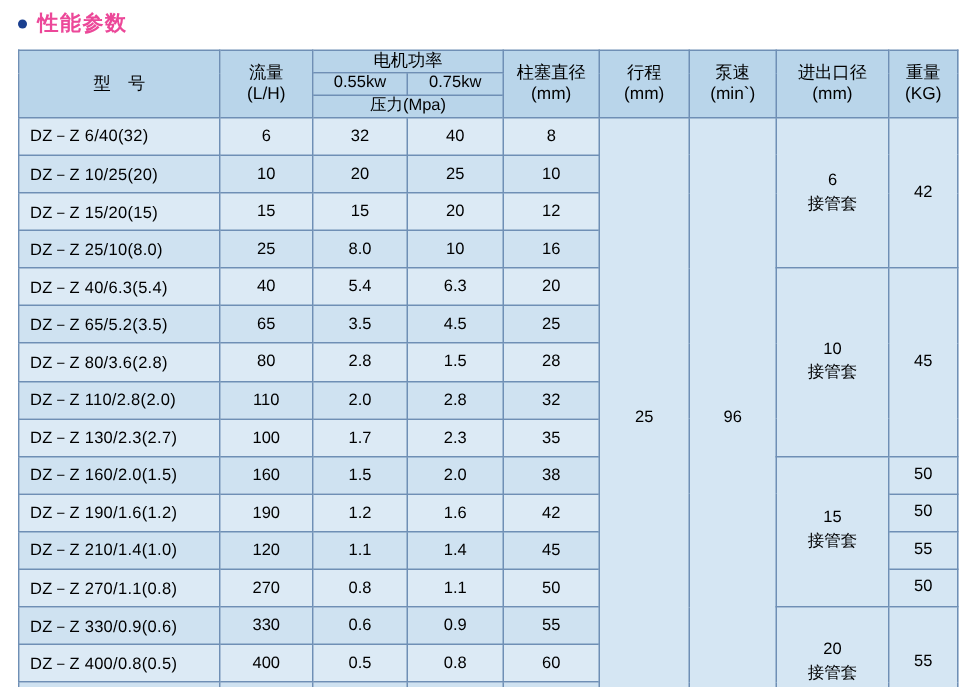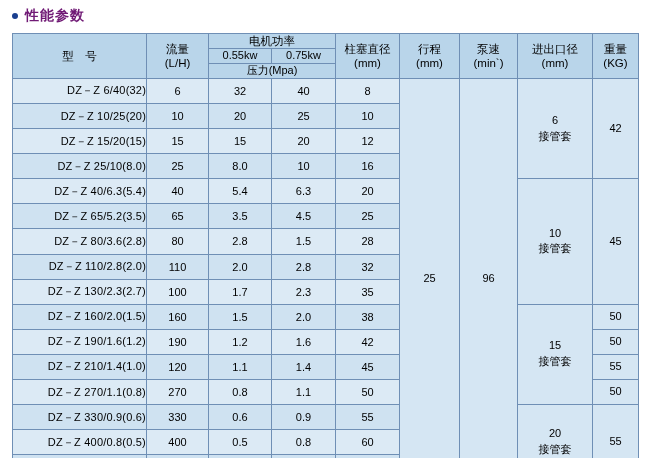--- a/index.html
+++ b/index.html
@@ -30,21 +30,21 @@
     width: 6px;
     height: 6px;
     background: #1a3f8f;
     border-radius: 50%;
     margin-right: 7px;
     display: inline-block;
   }
   .title-text {
     font-size: 14px;
     font-weight: bold;
-    color: #701a75;
+    color: #ec4899;
     letter-spacing: 1px;
   }
   table.spec {
     border-collapse: collapse;
     table-layout: fixed;
     width: 626px;
     margin: 0 0 0 12px;
     font-size: 11px;
   }
   table.spec td, table.spec th {
@@ -64,21 +64,21 @@
   thead .sub {
     font-weight: bold;
     font-size: 11px;
   }
   tbody td {
     height: 24.1px;
     background: #dceaf5;
     font-size: 11px;
   }
   tbody td.model {
-    text-align: right;
+    text-align: left;
     padding-left: 7px;
     font-size: 11px;
     letter-spacing: 0.2px;
   }
   tbody tr:nth-child(even) td {
     background: #cfe2f1;
   }
   td.merge {
     background: #d5e6f3 !important;
     line-height: 1.45;

